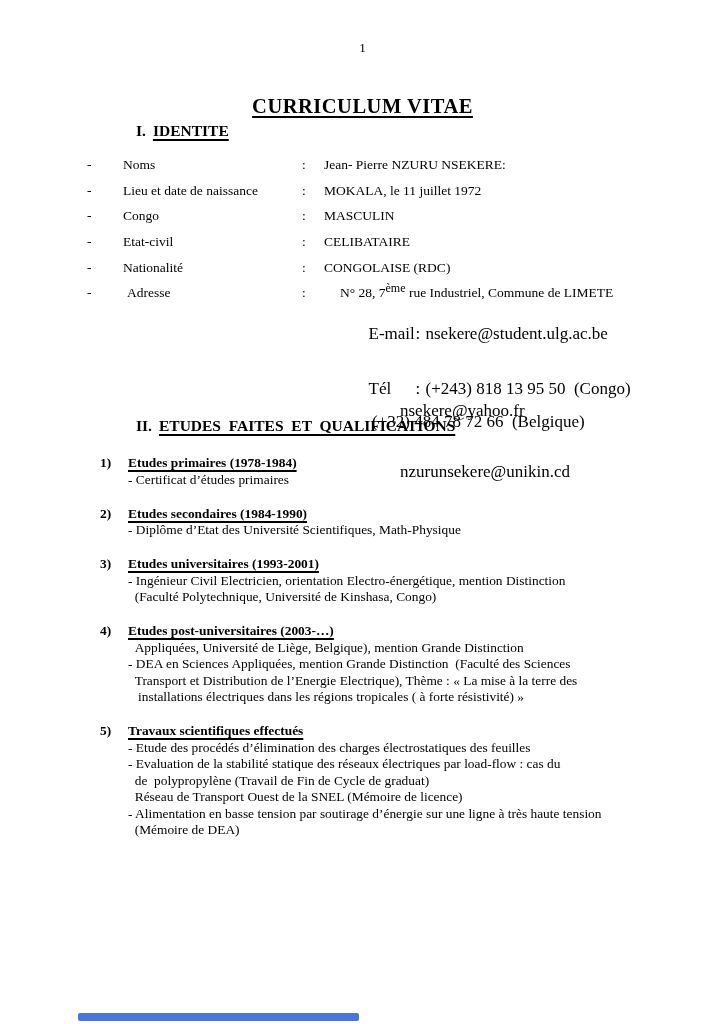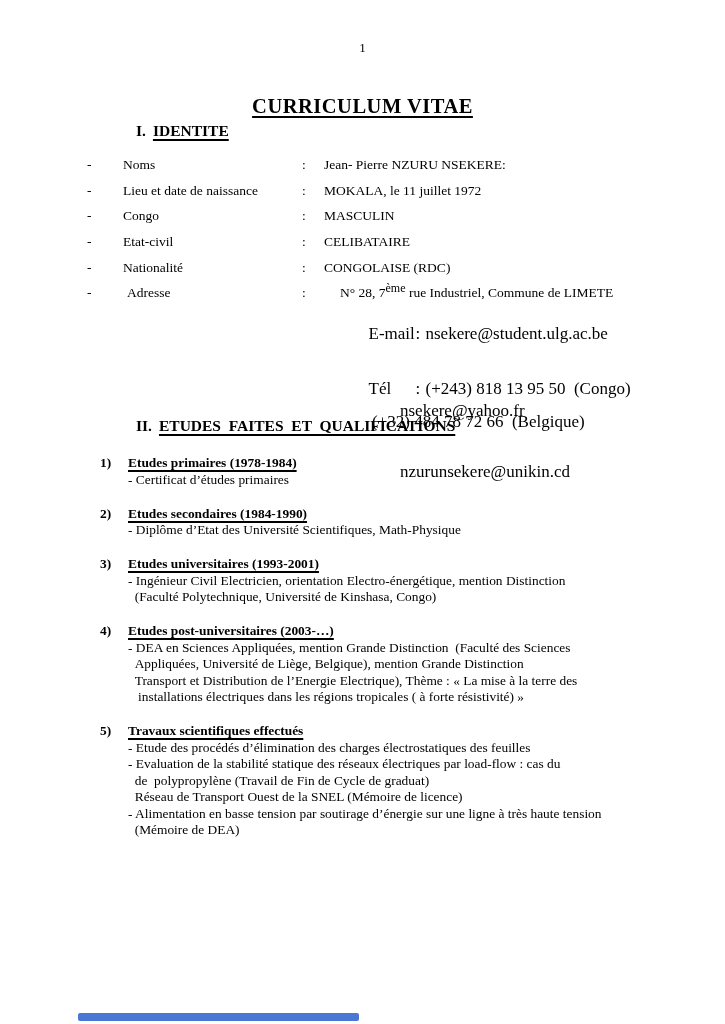--- a/index.html
+++ b/index.html
@@ -135,22 +135,22 @@
     <div class="edu-item">
       <span class="edu-num">3)</span>
       <div class="edu-heading">Etudes universitaires (1993-2001)</div>
       <div class="edu-line">- Ingénieur Civil Electricien, orientation Electro-énergétique, mention Distinction</div>
       <div class="edu-line">  (Faculté Polytechnique, Université de Kinshasa, Congo)</div>
     </div>
 
     <div class="edu-item">
       <span class="edu-num">4)</span>
       <div class="edu-heading">Etudes post-universitaires (2003-…)</div>
+      <div class="edu-line">  Appliquées, Université de Liège, Belgique), mention Grande Distinction</div>
       <div class="edu-line">- DEA en Sciences Appliquées, mention Grande Distinction  (Faculté des Sciences</div>
-      <div class="edu-line">  Appliquées, Université de Liège, Belgique), mention Grande Distinction</div>
       <div class="edu-line">  Transport et Distribution de l’Energie Electrique), Thème : « La mise à la terre des</div>
       <div class="edu-line">   installations électriques dans les régions tropicales ( à forte résistivité) »</div>
     </div>
 
     <div class="edu-item">
       <span class="edu-num">5)</span>
       <div class="edu-heading">Travaux scientifiques effectués</div>
       <div class="edu-line">- Etude des procédés d’élimination des charges électrostatiques des feuilles</div>
       <div class="edu-line">- Evaluation de la stabilité statique des réseaux électriques par load-flow : cas du</div>
       <div class="edu-line">  de  polypropylène (Travail de Fin de Cycle de graduat)</div>

